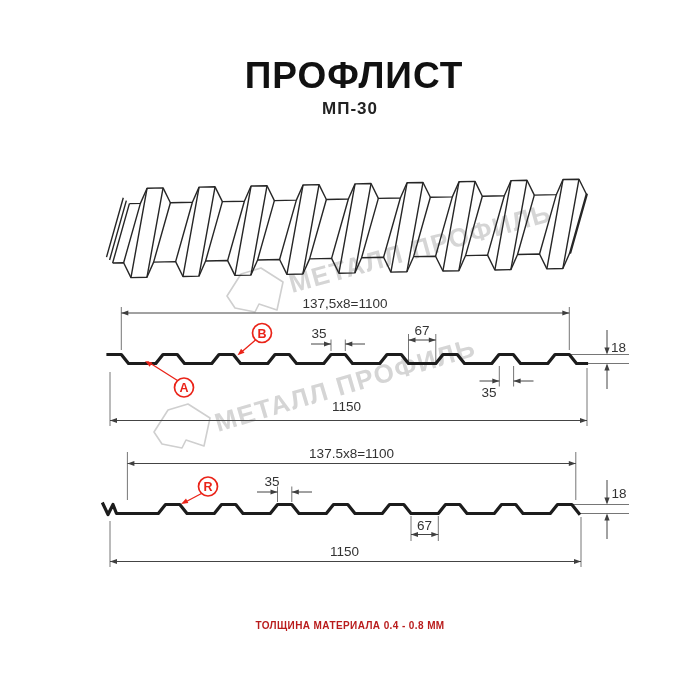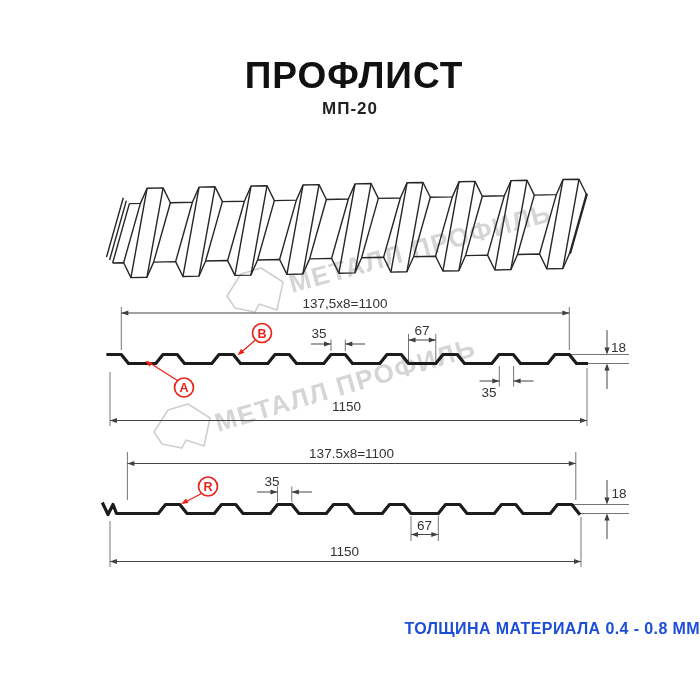--- a/index.html
+++ b/index.html
@@ -5,22 +5,22 @@
   :root{
     --red:#ea2318; --ink:#1c1c1c; --dim:#3f3f3f; --wm:#d5d5d5;
   }
   html,body{margin:0;padding:0;background:#fff;}
   #page{position:relative;width:700px;height:700px;background:#fff;overflow:hidden;
         font-family:"Liberation Sans",sans-serif;}
   .title{position:absolute;top:55px;left:8px;right:0;text-align:center;
          font-size:37px;font-weight:800;letter-spacing:1px;color:#111;}
   .subtitle{position:absolute;top:99px;left:0;right:0;text-align:center;
          font-size:17px;font-weight:700;letter-spacing:1px;color:#222;}
-  .footer{position:absolute;top:620px;left:0;right:0;text-align:right;
-         font-size:16px;font-weight:700;letter-spacing:0.4px;color:#1d4ed8;}
+  .footer{position:absolute;top:620px;left:0;right:0;text-align:center;
+         font-size:10px;font-weight:700;letter-spacing:0.4px;color:#b91c1c;}
   svg{position:absolute;top:0;left:0;}
   .prof{fill:none;stroke:var(--ink);stroke-width:3.2;stroke-linejoin:round;stroke-linecap:square;}
   .sheet{fill:none;stroke:#262626;stroke-width:1.4;stroke-linejoin:round;}
   .ext{fill:none;stroke:#666;stroke-width:0.9;}
   .dl{fill:none;stroke:#444;stroke-width:1;}
   .dim{font:13.5px "Liberation Sans",sans-serif;fill:#333;}
   .mid{text-anchor:middle;}
   .redln{fill:none;stroke:var(--red);stroke-width:1.3;}
   .redcirc{fill:#fff;stroke:var(--red);stroke-width:1.7;}
   .redlbl{font:700 12.5px "Liberation Sans",sans-serif;fill:var(--red);text-anchor:middle;}
@@ -28,21 +28,21 @@
   .wmtext{font:700 26px "Liberation Sans",sans-serif;fill:var(--wm);letter-spacing:1.5px;}
   .wmlogo{fill:none;stroke:#cfcfcf;stroke-width:1.6;stroke-linejoin:round;}
   .heads{fill:var(--dim);}
 </style>
 </head>
 <body>
 
 <div id="page">
 
   <div class="title">ПРОФЛИСТ</div>
-  <div class="subtitle">МП-20</div>
+  <div class="subtitle">МП-30</div>
 
   <svg width="700" height="700" viewBox="0 0 700 700">
 
     <g>
       <path class="wmlogo" d="M227,296 L241,274 L261,268 L283,282 L277,310 L259,304 L255,312 L235,308 Z"></path>
       <text class="wmtext" x="292" y="293" transform="rotate(-15.5 292 293)">МЕТАЛЛ ПРОФИЛЬ</text>
     </g>
 
     <g>
       <path class="wmlogo" d="M154,432 L168,410 L188,404 L210,418 L204,446 L186,440 L182,448 L162,444 Z"></path>

